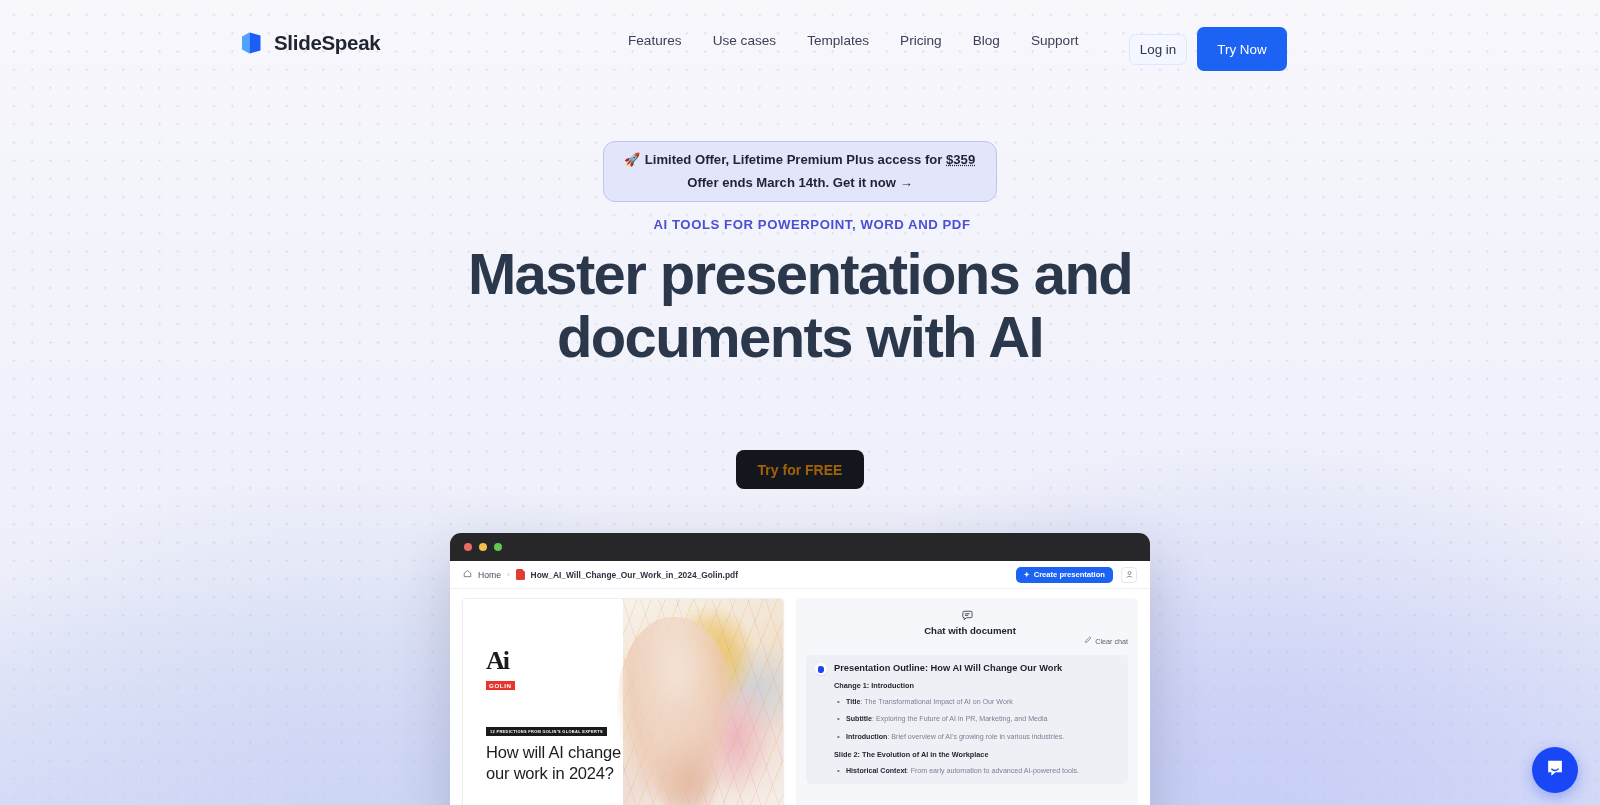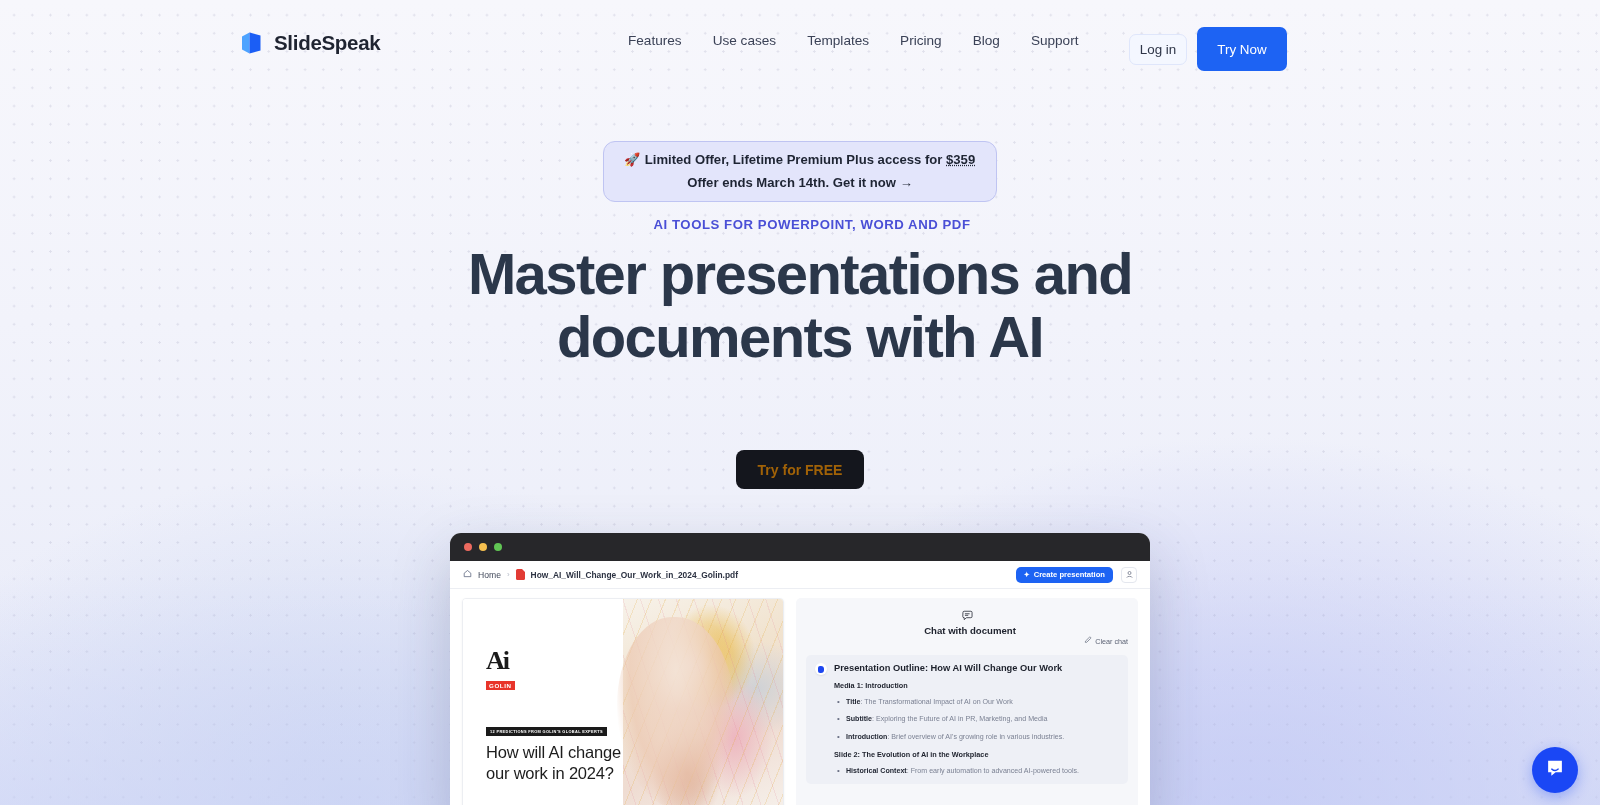--- a/index.html
+++ b/index.html
@@ -350,21 +350,21 @@
           </span>
         </div>
 
         <div class="chat-msg">
           <span class="bot-avatar">
               <i></i>
             </span>
           <div class="msg-body">
             <div class="msg-title">Presentation Outline: How AI Will Change Our Work</div>
 
-            <div class="msg-sec">Media 1: Introduction</div>
+            <div class="msg-sec">Change 1: Introduction</div>
             <ul class="msg-list">
               <li><b>Title</b><span>: The Transformational Impact of AI on Our Work</span></li>
               <li><b>Subtitle</b><span>: Exploring the Future of AI in PR, Marketing, and Media</span></li>
               <li><b>Introduction</b><span>: Brief overview of AI's growing role in various industries.</span></li>
             </ul>
 
             <div class="msg-sec">Slide 2: The Evolution of AI in the Workplace</div>
             <ul class="msg-list">
               <li><b>Historical Context</b><span>: From early automation to advanced AI-powered tools.</span></li>
             </ul>

